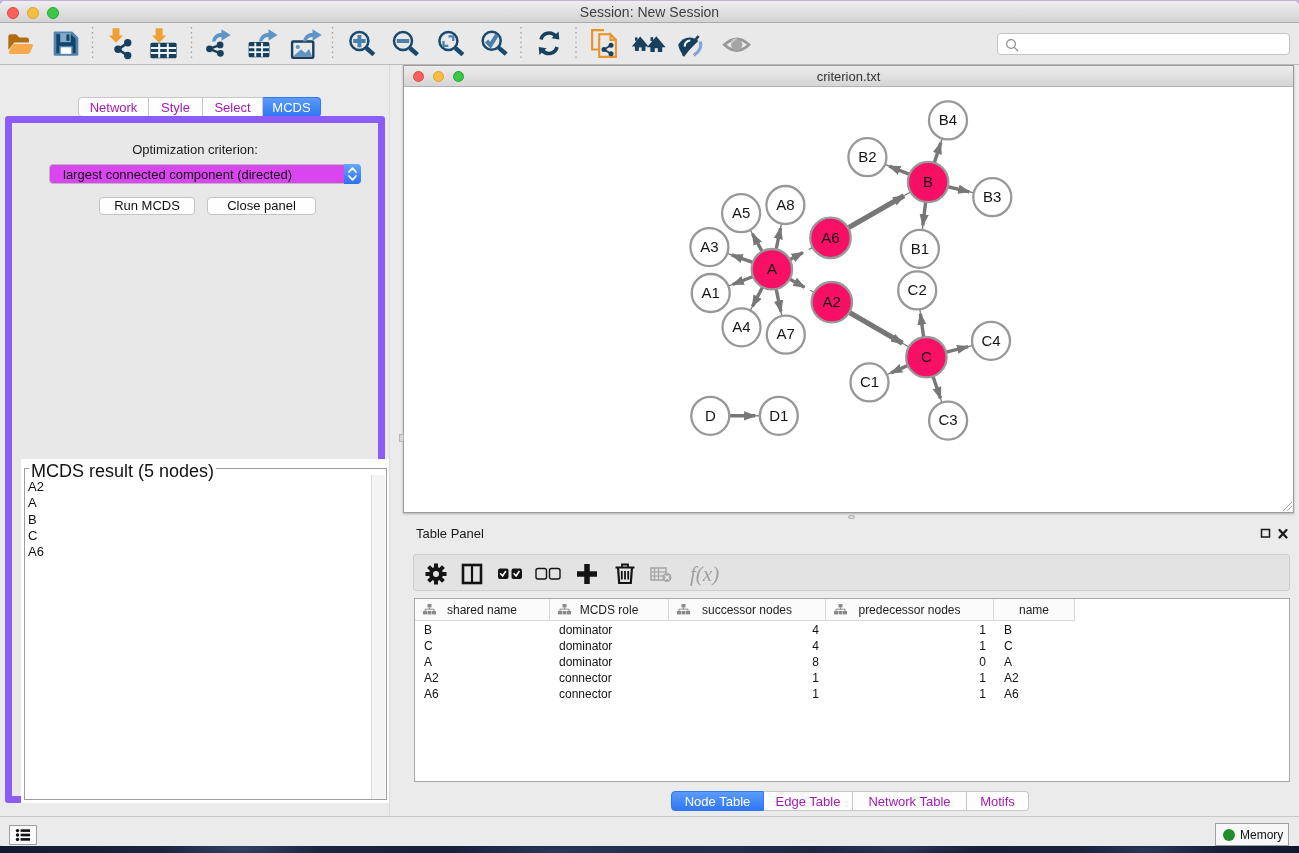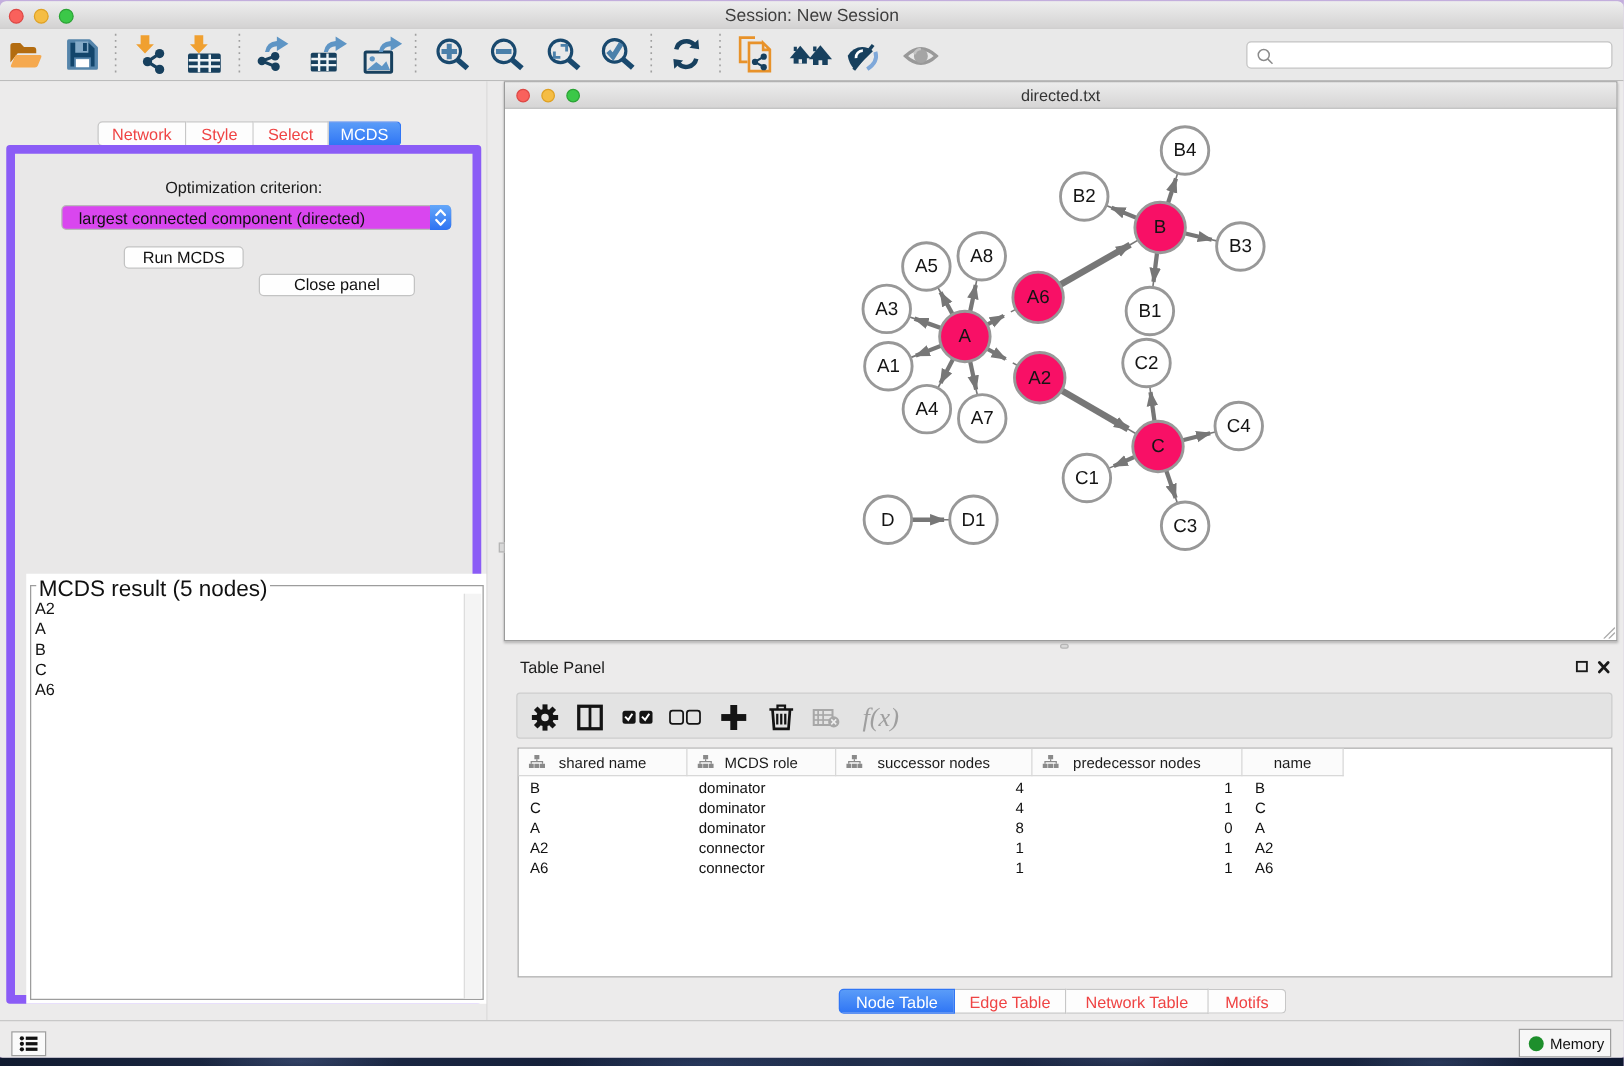--- a/index.html
+++ b/index.html
@@ -31,38 +31,38 @@
   background:#fff; border:1px solid #c3c3c3; border-radius:4px; }
 #searchbox svg { position:absolute; left:7px; top:4px; }
 
 #main { position:absolute; left:0; top:64px; width:1299px; height:752px; background:#ecebeb; }
 
 #cp-head { position:absolute; left:0; top:0; width:390px; height:28px; }
 #cp-head .pt { position:absolute; left:13px; top:8px; font-size:13px; color:#1b1b1b; }
 .panehead-icons { position:absolute; top:9px; }
 
 .jtabs { position:absolute; display:flex; }
-.jtab { height:20px; line-height:19px; font-size:13px; color:#ef4444; background:#fdfdfd;
+.jtab { height:20px; line-height:19px; font-size:13px; color:#a21caf; background:#fdfdfd;
   border:1px solid #c7c7c7; border-left:none; text-align:center; }
 .jtab.first { border-left:1px solid #c7c7c7; border-radius:4px 0 0 4px; }
 .jtab.last { border-radius:0 4px 4px 0; }
 .jtab.sel { background:linear-gradient(#5a9cf8,#3076f5); color:#fff; border-color:#3076f5; }
 #cp-tabs { left:78px; top:32px; }
 #cp-body { position:absolute; left:5px; top:51px; width:380px; height:687px;
   background:#e9e8e8; border:7px solid #8b5cf6; border-radius:3px; }
 #opt-label { position:absolute; left:0; top:19px; width:100%; text-align:center; font-size:13px; color:#1b1b1b; }
 #dropdown { position:absolute; left:37px; top:41px; width:312px; height:20px; background:#d946ef;
   border:1px solid #b9b9b9; border-radius:4px;text-align:right; }
 #dropdown .dd-text { position:absolute; left:13px; top:2px; font-size:13px; color:#111; }
 #dropdown .dd-btn { position:absolute; right:-1px; top:-1px; width:17px; height:20px;
   background:linear-gradient(#64a7f9,#2d72f2); border-radius:0 4px 4px 0; }
 .btn { position:absolute; height:18px; background:#fefefe; border:1px solid #c3c3c3; border-radius:4px;
   font-size:13px; color:#111; text-align:center; line-height:16px; }
 #btn-run { left:87px; top:74px; width:96px; }
-#btn-close { left:195px; top:74px; width:125px;margin-top:22px; }
+#btn-close { left:195px; top:74px; width:109px; }
 
 #mcds-box { position:absolute; left:9px; top:336px; width:368px; height:344px; background:#fff; }
 #mcds-box .fs-border { position:absolute; left:3px; top:9px; right:2px; bottom:3px; border:1px solid #9d9d9d; }
 #mcds-box .fs-label { position:absolute; left:8px; top:2px; background:#fff; padding:0 2px; font-size:18px; color:#111; }
 #mcds-list { position:absolute; left:5px; top:20px; right:18px; bottom:5px; font-size:13px; color:#111; line-height:16.3px; padding-left:2px; }
 #mcds-scroll { position:absolute; right:4px; top:16px; width:14px; bottom:4px; background:#f4f4f4; border-left:1px solid #ddd; }
 
 #netwin { position:absolute; left:403px; top:0; width:891px; height:448px;
   background:#fff; border:1px solid #9b9b9b; box-shadow:0 1px 2px rgba(0,0,0,0.25); }
 #netwin-title { position:absolute; left:0; top:0; width:100%; height:21px;
@@ -270,21 +270,21 @@
         <div class="fs-label">MCDS result (5 nodes)</div>
         <div id="mcds-scroll"></div>
         <div id="mcds-list">A2<br>A<br>B<br>C<br>A6</div>
       </div>
     </div>
     <div id="netwin">
       <div id="netwin-title">
         <div class="tl t-red"></div>
           <div class="tl t-yel"></div>
           <div class="tl t-grn"></div>
-        <div class="title">directed.txt</div>
+        <div class="title">criterion.txt</div>
       </div>
       <div style="position:absolute;left:-5px;top:368px;width:5px;height:8px;background:#d8d8d8;border:1px solid #b5b5b5"></div>
       <div style="position:absolute;left:444px;top:449px;width:7px;height:4px;background:#d8d8d8;border:1px solid #b5b5b5;border-radius:2px"></div>
       <svg style="position:absolute;right:1px;bottom:1px" width="10" height="10" viewBox="0 0 10 10">
           <g stroke="#a9a9a9" stroke-width="1">
             <line x1="1" y1="10" x2="10" y2="1"></line>
             <line x1="5" y1="10" x2="10" y2="5"></line>
           </g>
         </svg>
       <svg id="graph" width="889" height="427" viewBox="0 0 889 427">

